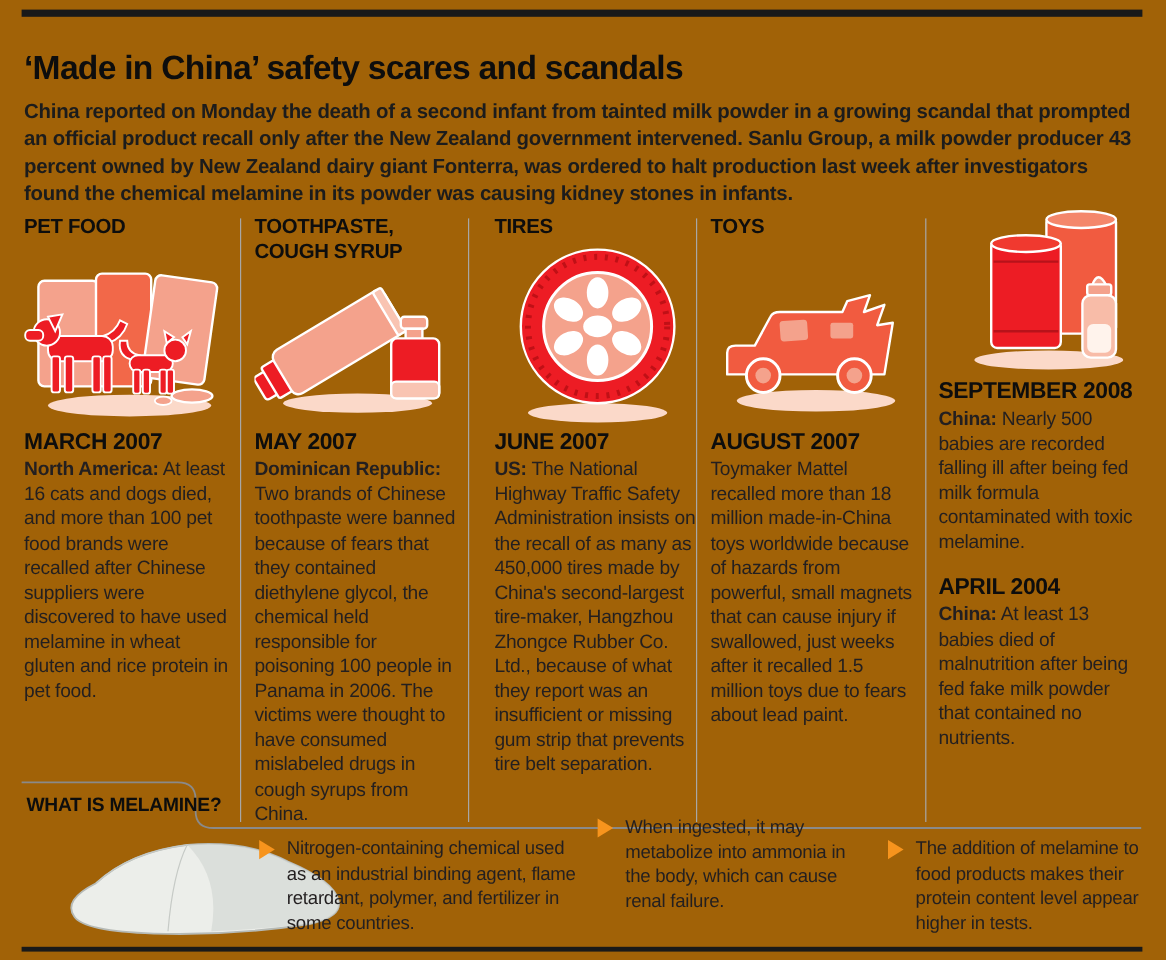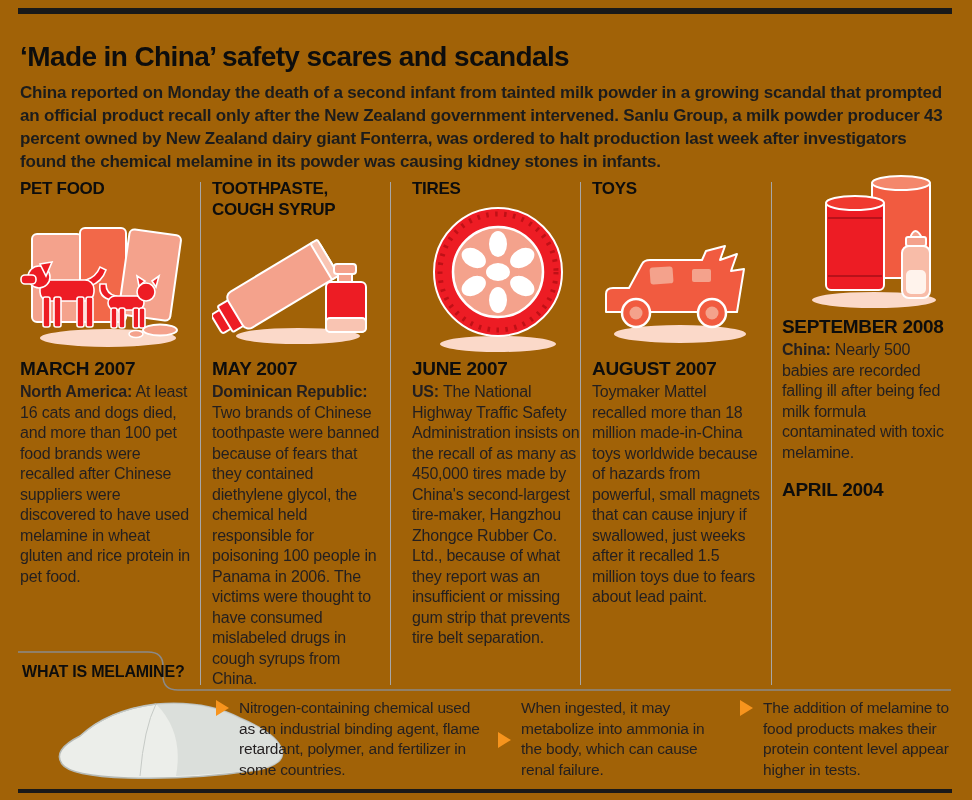--- a/index.html
+++ b/index.html
@@ -27,21 +27,21 @@
   .entries{margin-top:8px;}
   .entry+.entry{margin-top:14px;}
   .date{font-size:19px;font-weight:bold;letter-spacing:-0.3px;color:#0d0d0d;}
   .body{margin-top:2px;font-size:16px;line-height:20.5px;letter-spacing:-0.2px;}
   .body b{font-weight:bold;}
   .callout-line{position:absolute;left:0;top:644px;}
   .melamine-heading{position:absolute;left:22px;top:663px;font-size:16px;font-weight:bold;letter-spacing:-0.2px;color:#0d0d0d;}
   .powder{position:absolute;left:44px;top:688px;}
   .bullet{position:absolute;display:flex;align-items:flex-start;}
   .bullet-1{left:216px;top:698px;width:268px;}
-  .bullet-2{left:498px;top:698px;width:222px;align-items:center;}
+  .bullet-2{left:498px;top:680px;width:222px;}
   .bullet-3{left:740px;top:698px;width:215px;justify-content:space-between;}
   .arrow{
     width:0;height:0;margin:2px 10px 0 0;flex:0 0 auto;
     border-left:13px solid #F7941D;border-top:8px solid transparent;border-bottom:8px solid transparent;
   }
   .bullet-text{font-size:15.5px;line-height:20.5px;letter-spacing:-0.2px;}
 </style>
 </head>
 <body>
 
@@ -193,20 +193,21 @@
         <rect x="124" y="100" width="20" height="24" rx="5" fill="#FFF3EC"></rect>
       </svg>
     </div>
     <div class="entries">
       <div class="entry">
         <div class="date">SEPTEMBER 2008</div>
         <p class="body"><b>China:</b> <span>Nearly 500 babies are recorded falling ill after being fed milk formula contaminated with toxic melamine.</span></p>
       </div>
       <div class="entry">
         <div class="date">APRIL 2004</div>
+        <p class="body"><b>China:</b> <span>At least 13 babies died of malnutrition after being fed fake milk powder that contained no nutrients.</span></p>
       </div>
     </div>
   </div>
 
   <svg class="callout-line" width="972" height="50" viewBox="0 0 972 50">
     <path d="M18,8 H148 Q163,8 163,22 V32 Q163,46 178,46 H951" fill="none" stroke="#8A8A8A" stroke-width="1.5"></path>
   </svg>
 
   <div class="melamine-heading">WHAT IS MELAMINE?</div>
 

